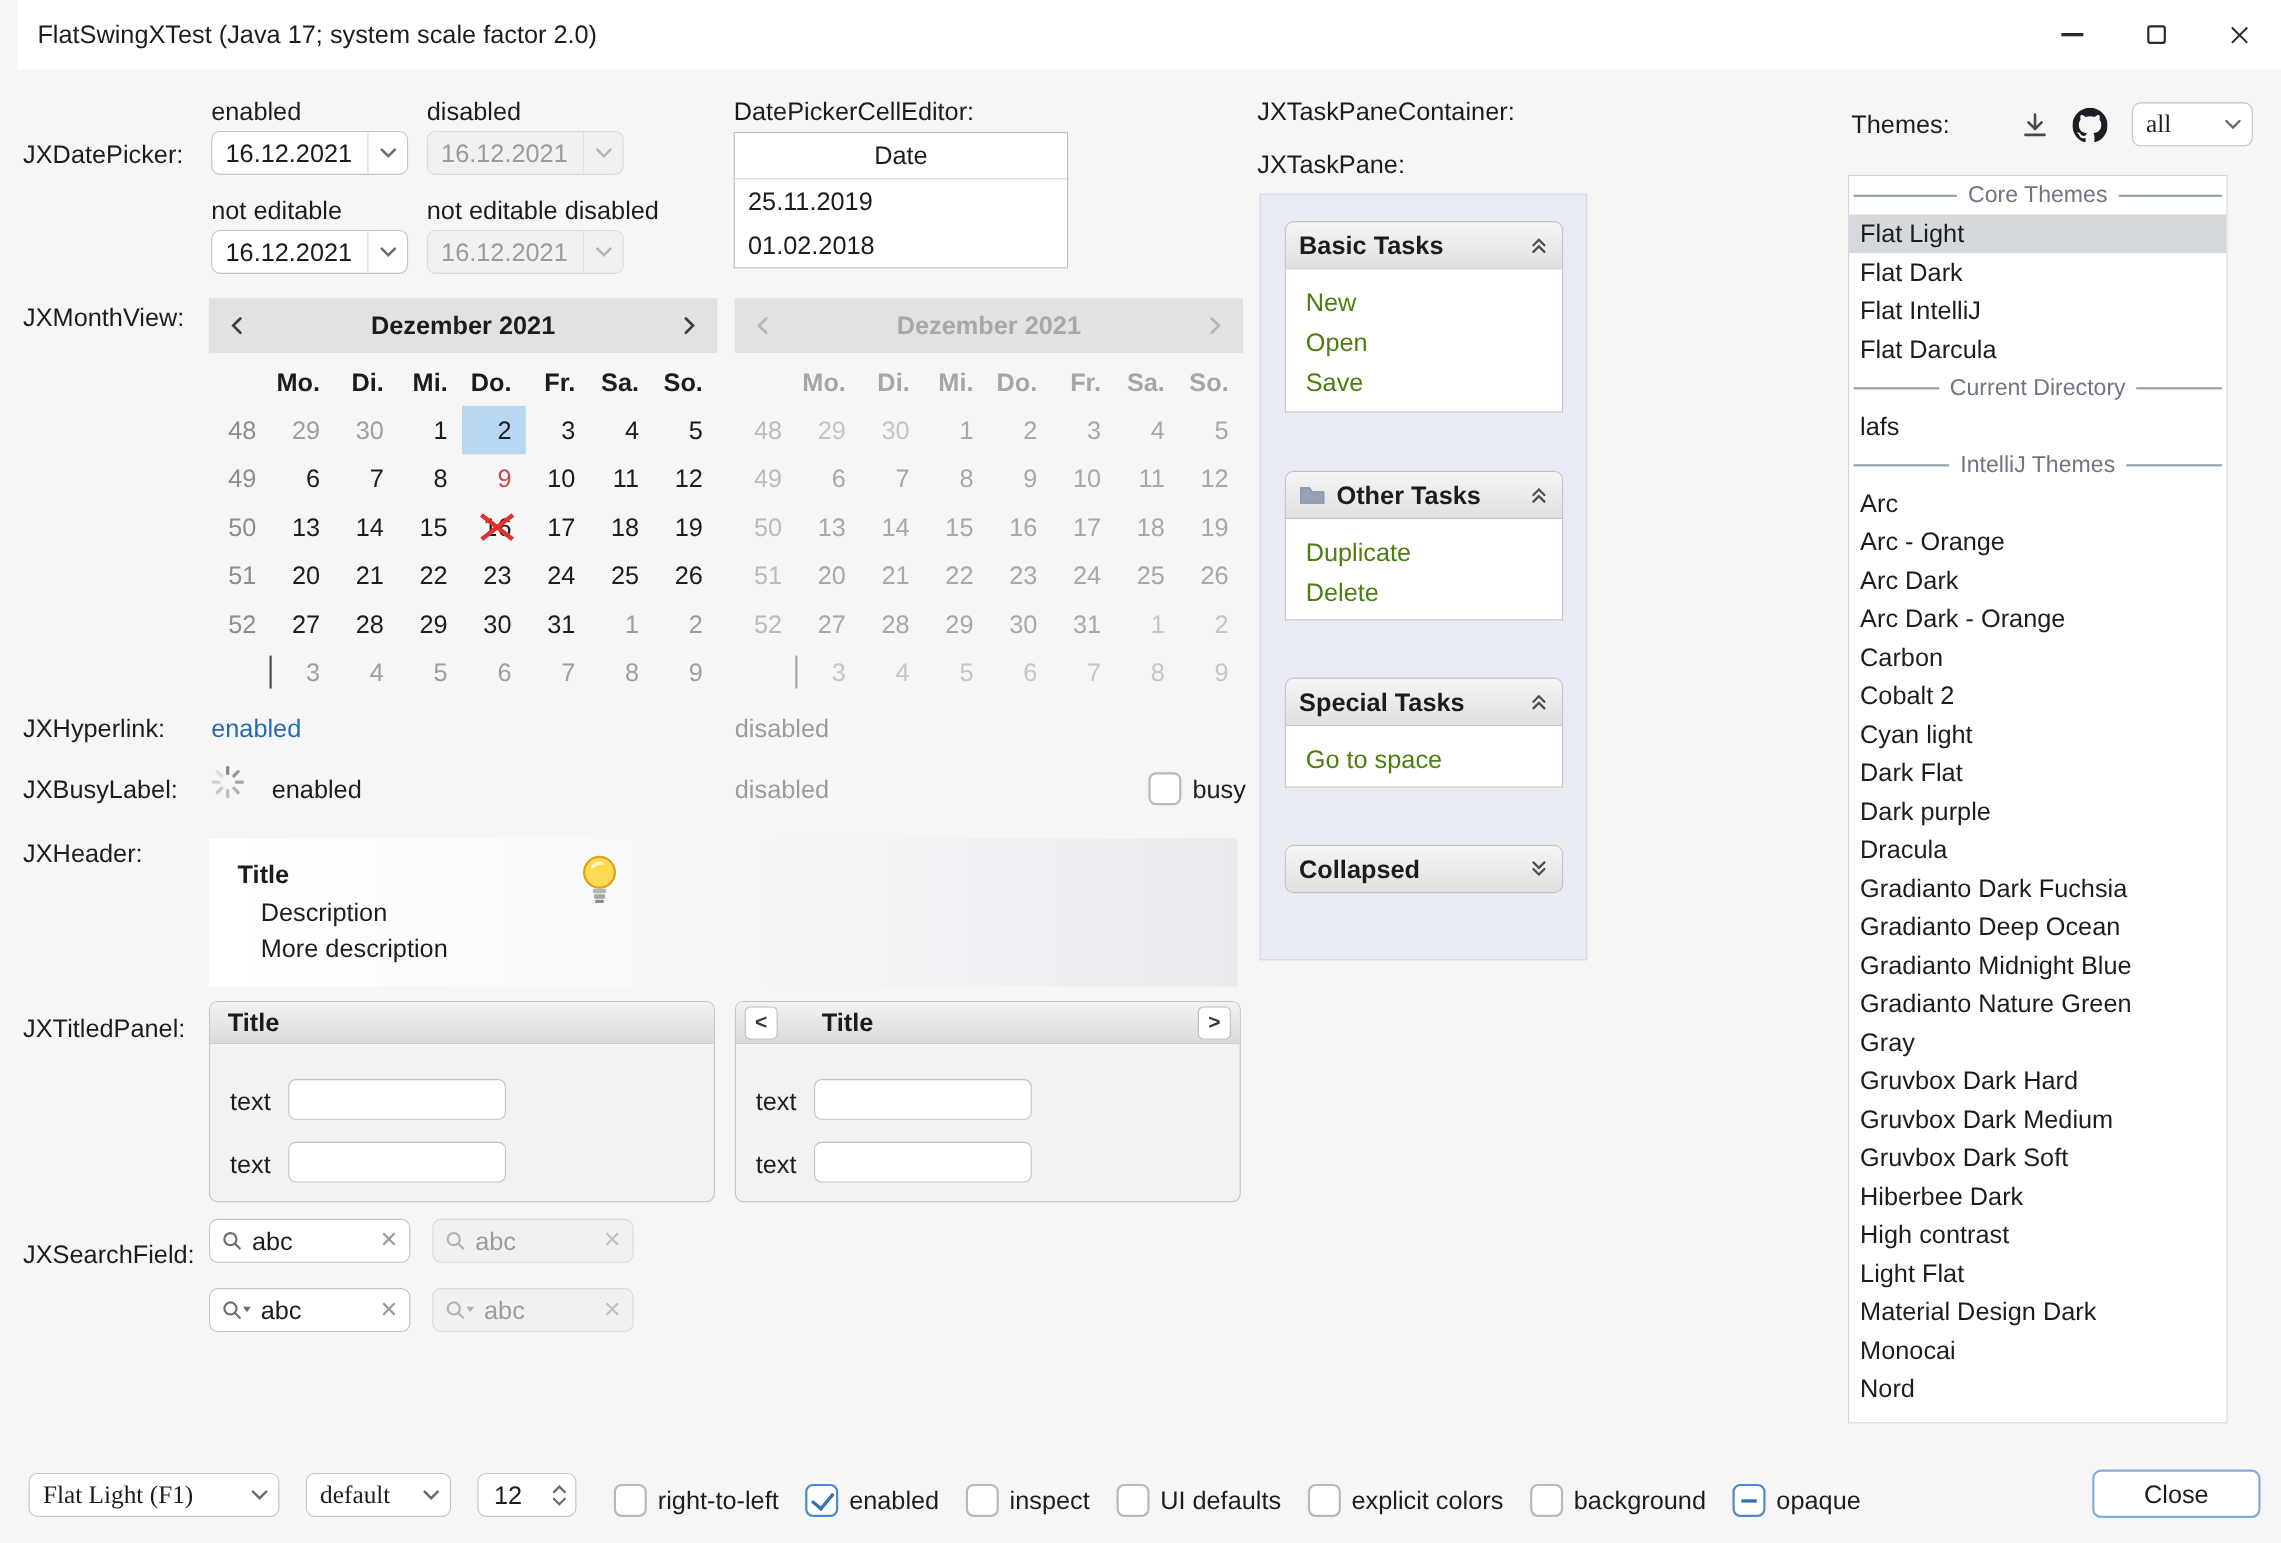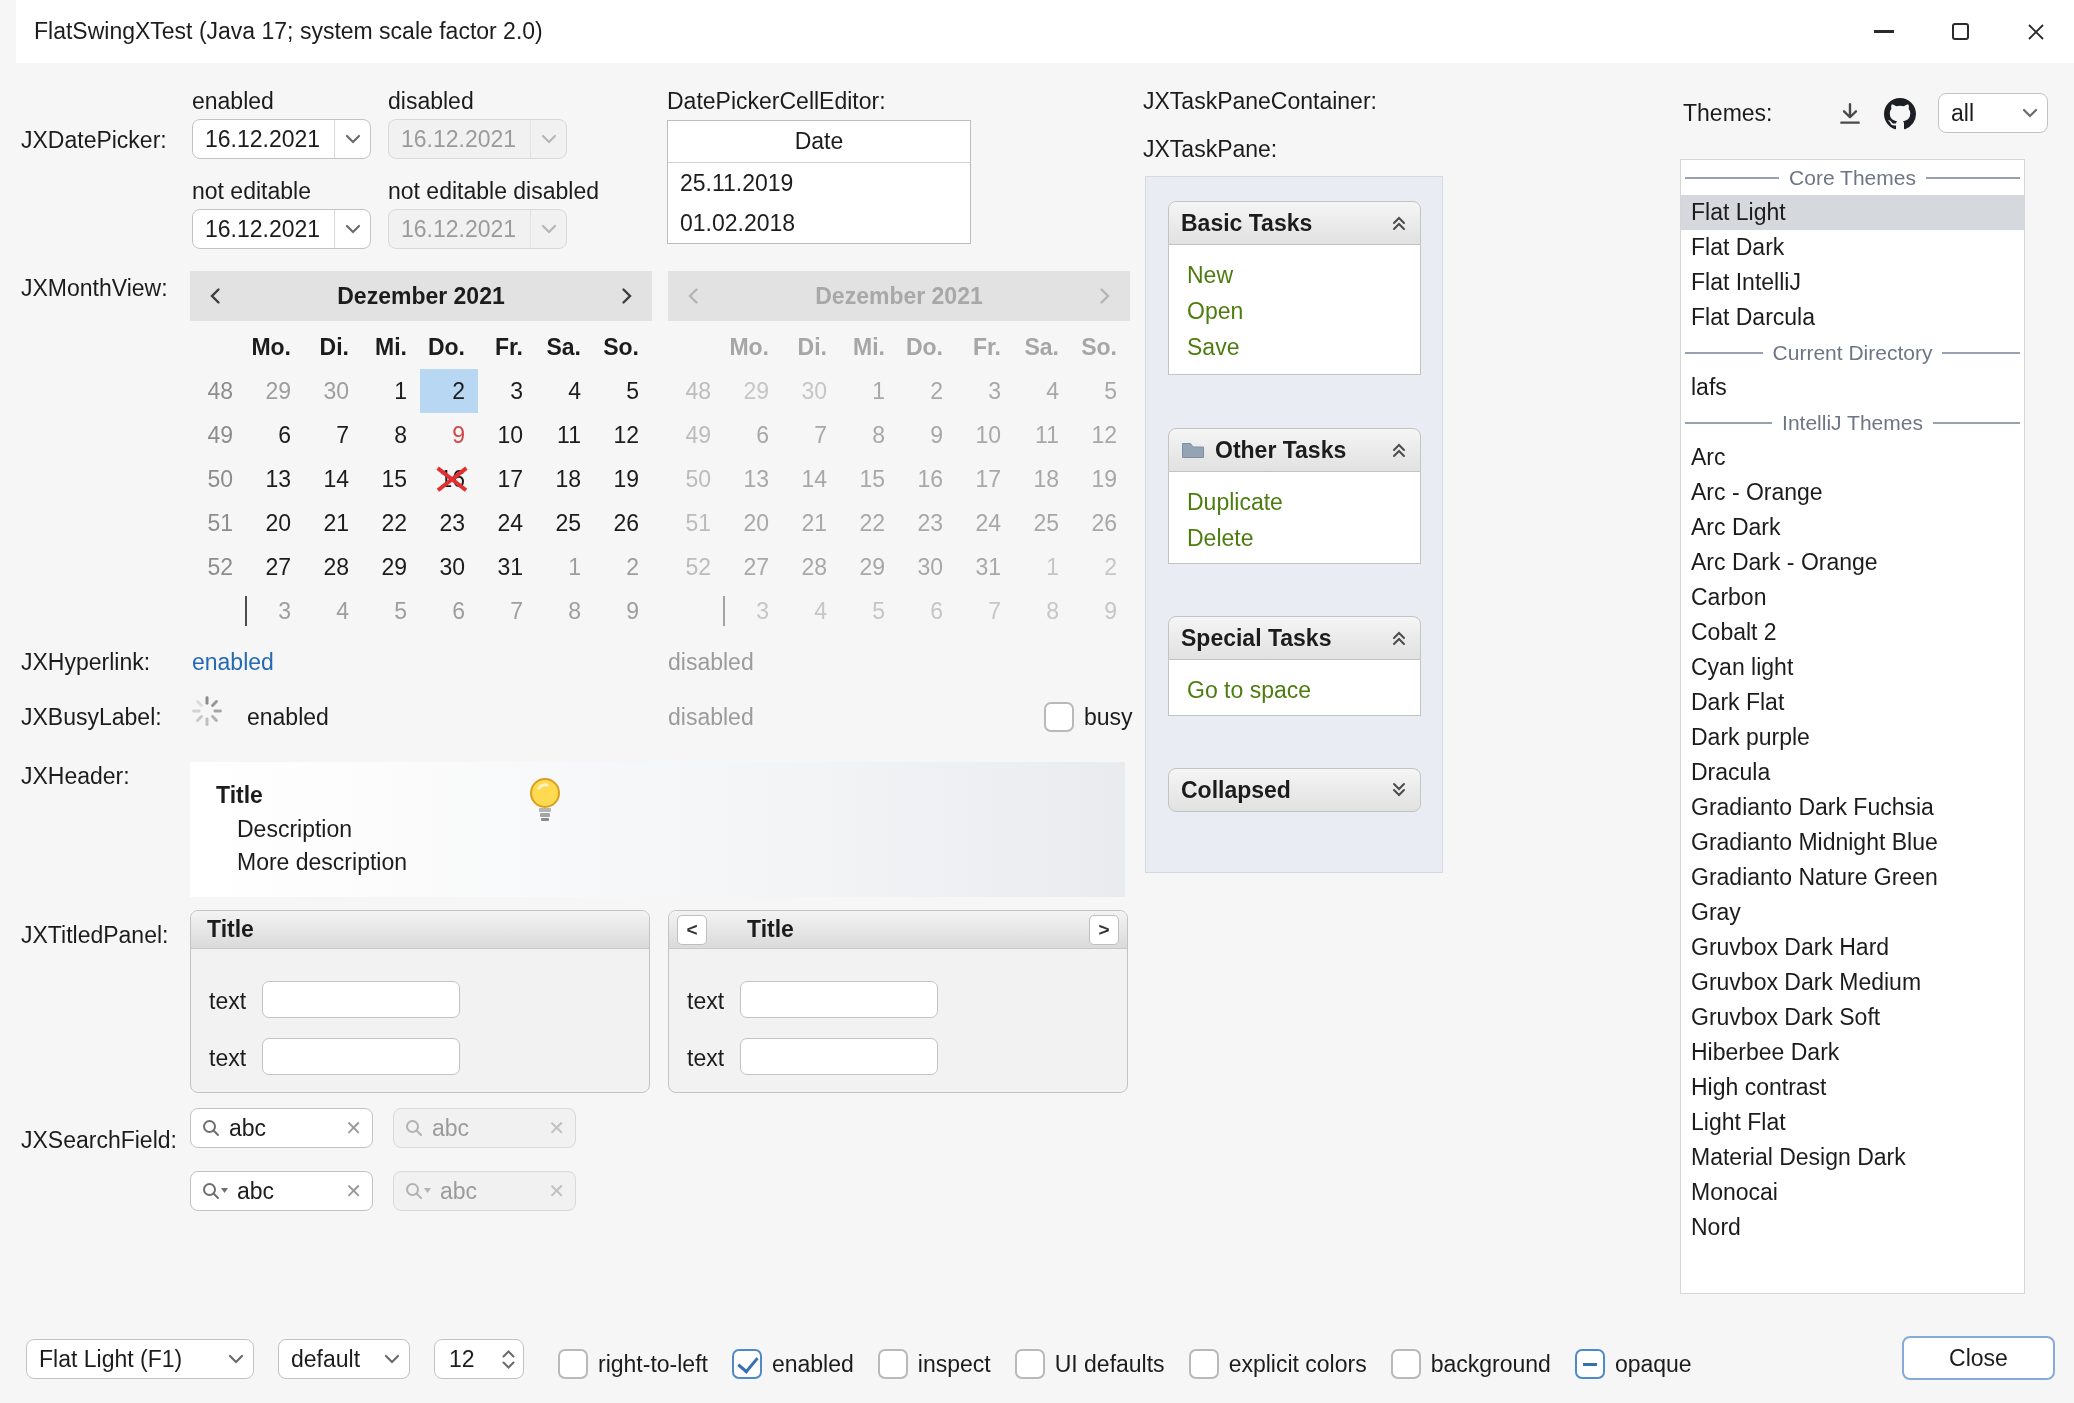--- a/index.html
+++ b/index.html
@@ -87,21 +87,21 @@
   .taskcontainer { position:absolute; left:1145px; top:176px; width:298px; height:697px; background:#e9edf3; border:1px solid #d4d9e1; }
   .taskpane { position:absolute; left:22px; width:253px; }
   .tp-header { height:44px; background:linear-gradient(#f5f5f5,#e1e1e1); border:1px solid #c3c3c3; border-radius:8px 8px 0 0; display:flex; align-items:center; gap:10px; padding:0 12px; font-size:23px; font-weight:bold; }
   .tp-header.alone { border-radius:8px; }
   .tp-chevrons { margin-left:auto; color:#4c4c4c; display:flex; }
   .tp-content { background:#fff; border:1px solid #c3c3c3; border-top:none; padding:12px 0 0 18px; }
   .tp-link { color:#4d7c0f; font-size:23px; line-height:36px; cursor:pointer; }
 
   
   .icon-btn { position:absolute; display:flex; align-items:center; justify-content:center; }
-  .combo { position:absolute; height:40px; background:#fff; border:1px solid #c3c3c3; border-radius:8px; display:flex; align-items:center; font-size:23px; }
+  .combo { position:absolute; height:40px; background:#fff; border:1px solid #c3c3c3; border-radius:8px; display:flex; align-items:center; font-size:23px;font-family:Liberation Serif, serif; }
   .combo .cval { flex:1; padding-left:12px; white-space:nowrap; overflow:hidden; }
   .combo .carr { width:34px; display:flex; justify-content:center; color:#6b6b6b; }
   .theme-list { position:absolute; left:1680px; top:159px; width:345px; height:1135px; background:#fff; border:1px solid #d6d6d6; overflow:hidden; }
   .theme-item { height:35px; line-height:35px; padding-left:10px; font-size:23px; }
   .theme-item.selected { background:#d5d8dd; }
   .theme-sep { height:35px; display:flex; align-items:center; color:#6d7685; font-size:21px; padding:0 4px; }
   .theme-sep::before, .theme-sep::after { content:""; flex:1; height:2px; background:#97a1b0; }
   .theme-sep span { padding:0 10px; white-space:nowrap; }
 
   
@@ -700,20 +700,21 @@
       <div class="theme-item">Arc - Orange</div>
       <div class="theme-item">Arc Dark</div>
       <div class="theme-item">Arc Dark - Orange</div>
       <div class="theme-item">Carbon</div>
       <div class="theme-item">Cobalt 2</div>
       <div class="theme-item">Cyan light</div>
       <div class="theme-item">Dark Flat</div>
       <div class="theme-item">Dark purple</div>
       <div class="theme-item">Dracula</div>
       <div class="theme-item">Gradianto Dark Fuchsia</div>
+      <div class="theme-item">Gradianto Deep Ocean</div>
       <div class="theme-item">Gradianto Midnight Blue</div>
       <div class="theme-item">Gradianto Nature Green</div>
       <div class="theme-item">Gray</div>
       <div class="theme-item">Gruvbox Dark Hard</div>
       <div class="theme-item">Gruvbox Dark Medium</div>
       <div class="theme-item">Gruvbox Dark Soft</div>
       <div class="theme-item">Hiberbee Dark</div>
       <div class="theme-item">High contrast</div>
       <div class="theme-item">Light Flat</div>
       <div class="theme-item">Material Design Dark</div>

